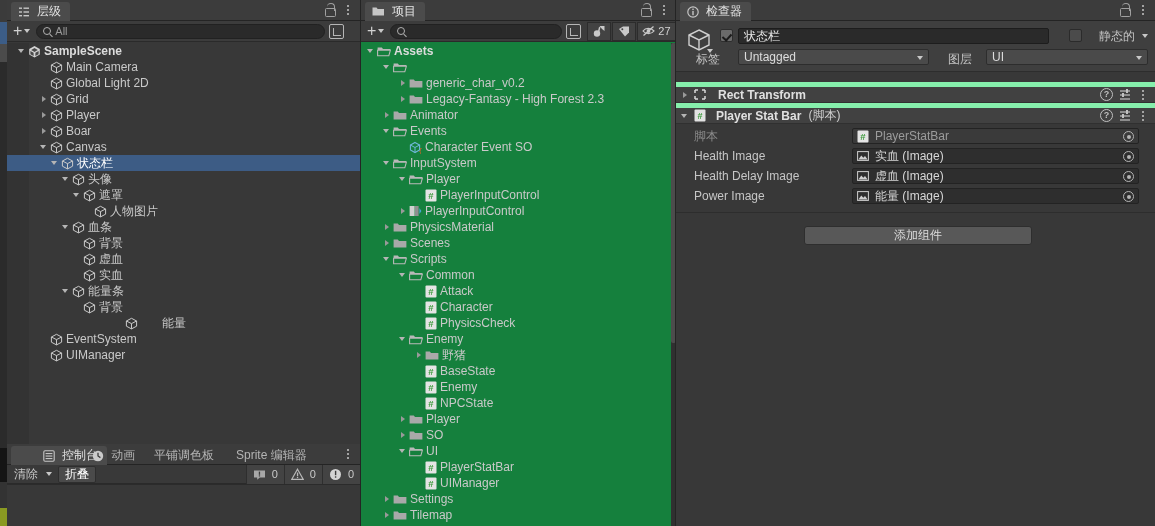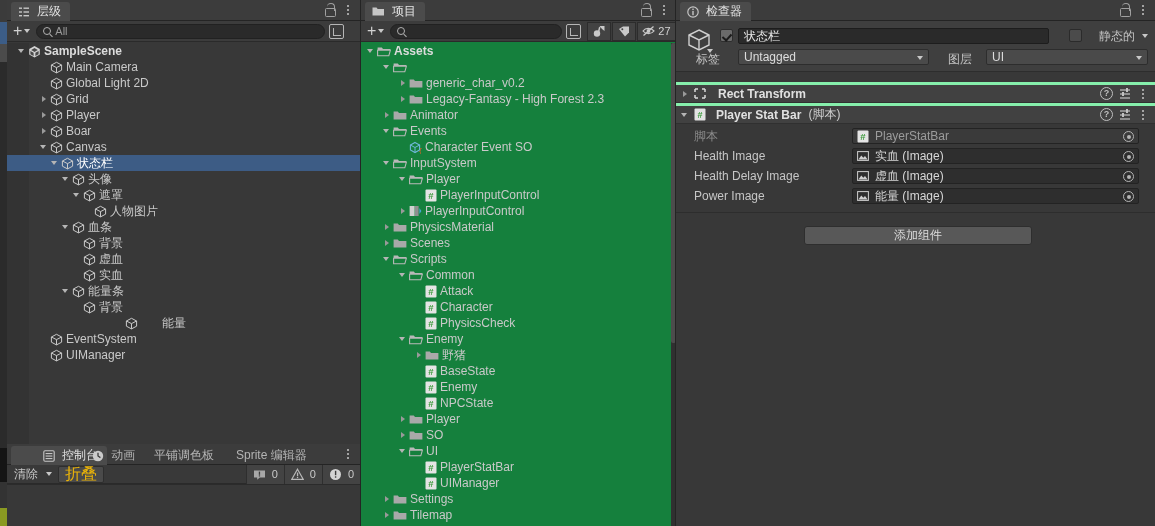--- a/index.html
+++ b/index.html
@@ -118,22 +118,22 @@
   #hier .tabstrip { background:#3c3c3c; }
   #hier .gutter { position:absolute; left:0; top:43px; width:22px; bottom:0; background:#333333; }
 
   
   #console { left:7px; top:444px; width:353px; height:82px; background:#383838; }
   .console-toolbar {
     position:absolute; left:0; top:21px; right:0; height:19px;
     background:#393939; border-bottom:1px solid #2a2a2a; display:flex; align-items:center;
   }
   .btn-flat {
-    height:17px; display:flex; align-items:center; padding:0 6px; color:#eab308;
-    font-size:16px; background:#4a4a4a; border:1px solid #2e2e2e; border-radius:2px;
+    height:17px; display:flex; align-items:center; padding:0 6px; color:#ffffff;
+    font-size:12px; background:#4a4a4a; border:1px solid #2e2e2e; border-radius:2px;
   }
   .btn-plain { height:17px; display:flex; align-items:center; padding:0 4px; color:#c9c9c9; font-size:12px; }
   .counter {
     height:19px; display:flex; align-items:center; gap:3px; padding:0 6px;
     border-left:1px solid #2e2e2e; color:#c9c9c9; font-size:11px; background:#434343;
   }
   .console-body { position:absolute; left:0; top:40px; right:0; bottom:0; background:#383838; border-top:1px solid #2b2b2b;}
 
   
   #proj { left:361px; top:0; width:315px; height:526px; background:#15803d; }
@@ -169,21 +169,21 @@
   .lbl-sm { font-size:12px; color:#c3c3c3; }
   .dropdown {
     background:#4a4a4a; border:1px solid #2d2d2d; border-radius:2px; height:16px;
     display:flex; align-items:center; padding:0 4px 0 5px; color:#ddd; font-size:12px;
     position:relative;
   }
   .dropdown .dd-caret { position:absolute; right:5px; top:6px; }
 
   .comp-header {
     position:absolute; left:0; right:0; height:21px; background:#414141;
-    border-top:3px solid #86efac; border-bottom:1px solid #303030;
+    border-top:5px solid #86efac; border-bottom:1px solid #303030;
     display:flex; align-items:center;
   }
   .comp-title { font-size:12px; font-weight:bold; color:#e0e0e0; }
   .comp-sub { font-size:12px; color:#cfcfcf; font-weight:normal; margin-left:7px;}
   .help-ic {
     width:13px;height:13px;border:1.3px solid #bfbfbf;border-radius:50%;
     display:flex;align-items:center;justify-content:center;font-size:9px;color:#bfbfbf;
     font-weight:bold; line-height:1;
   }
 

